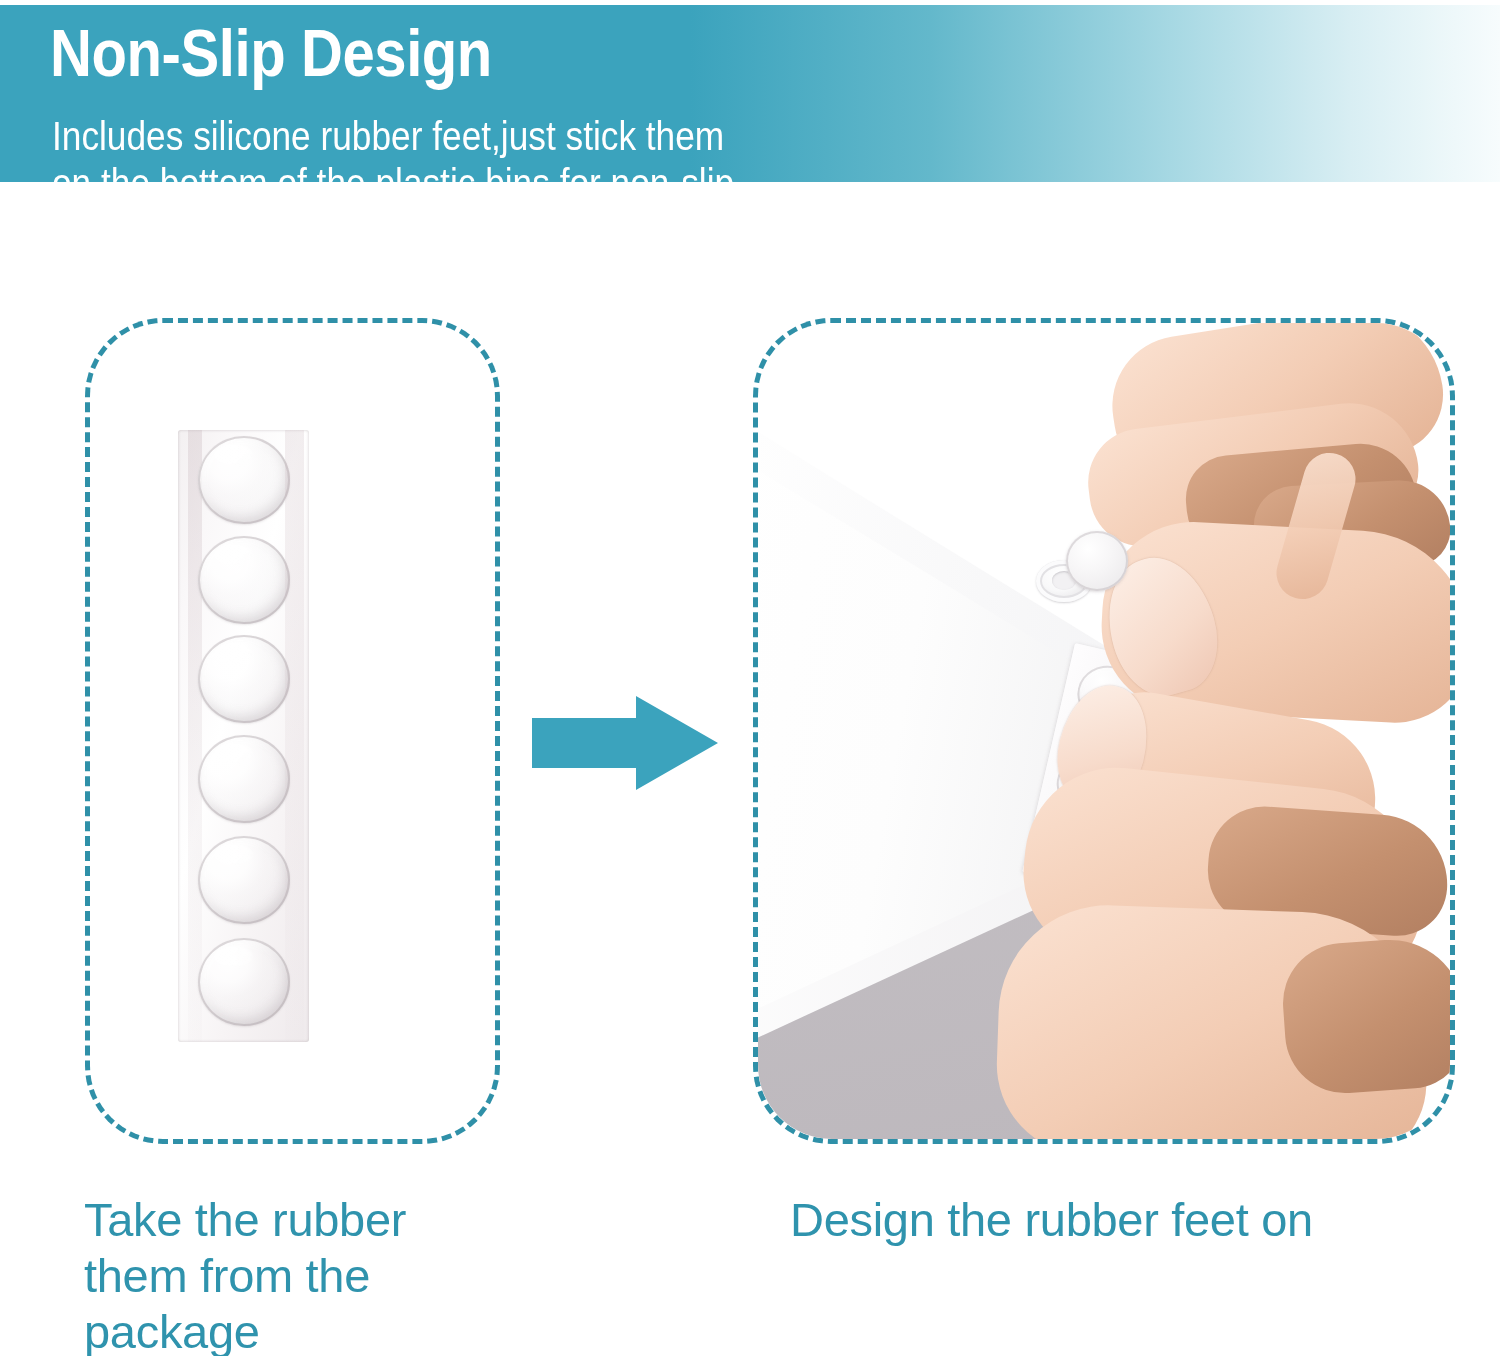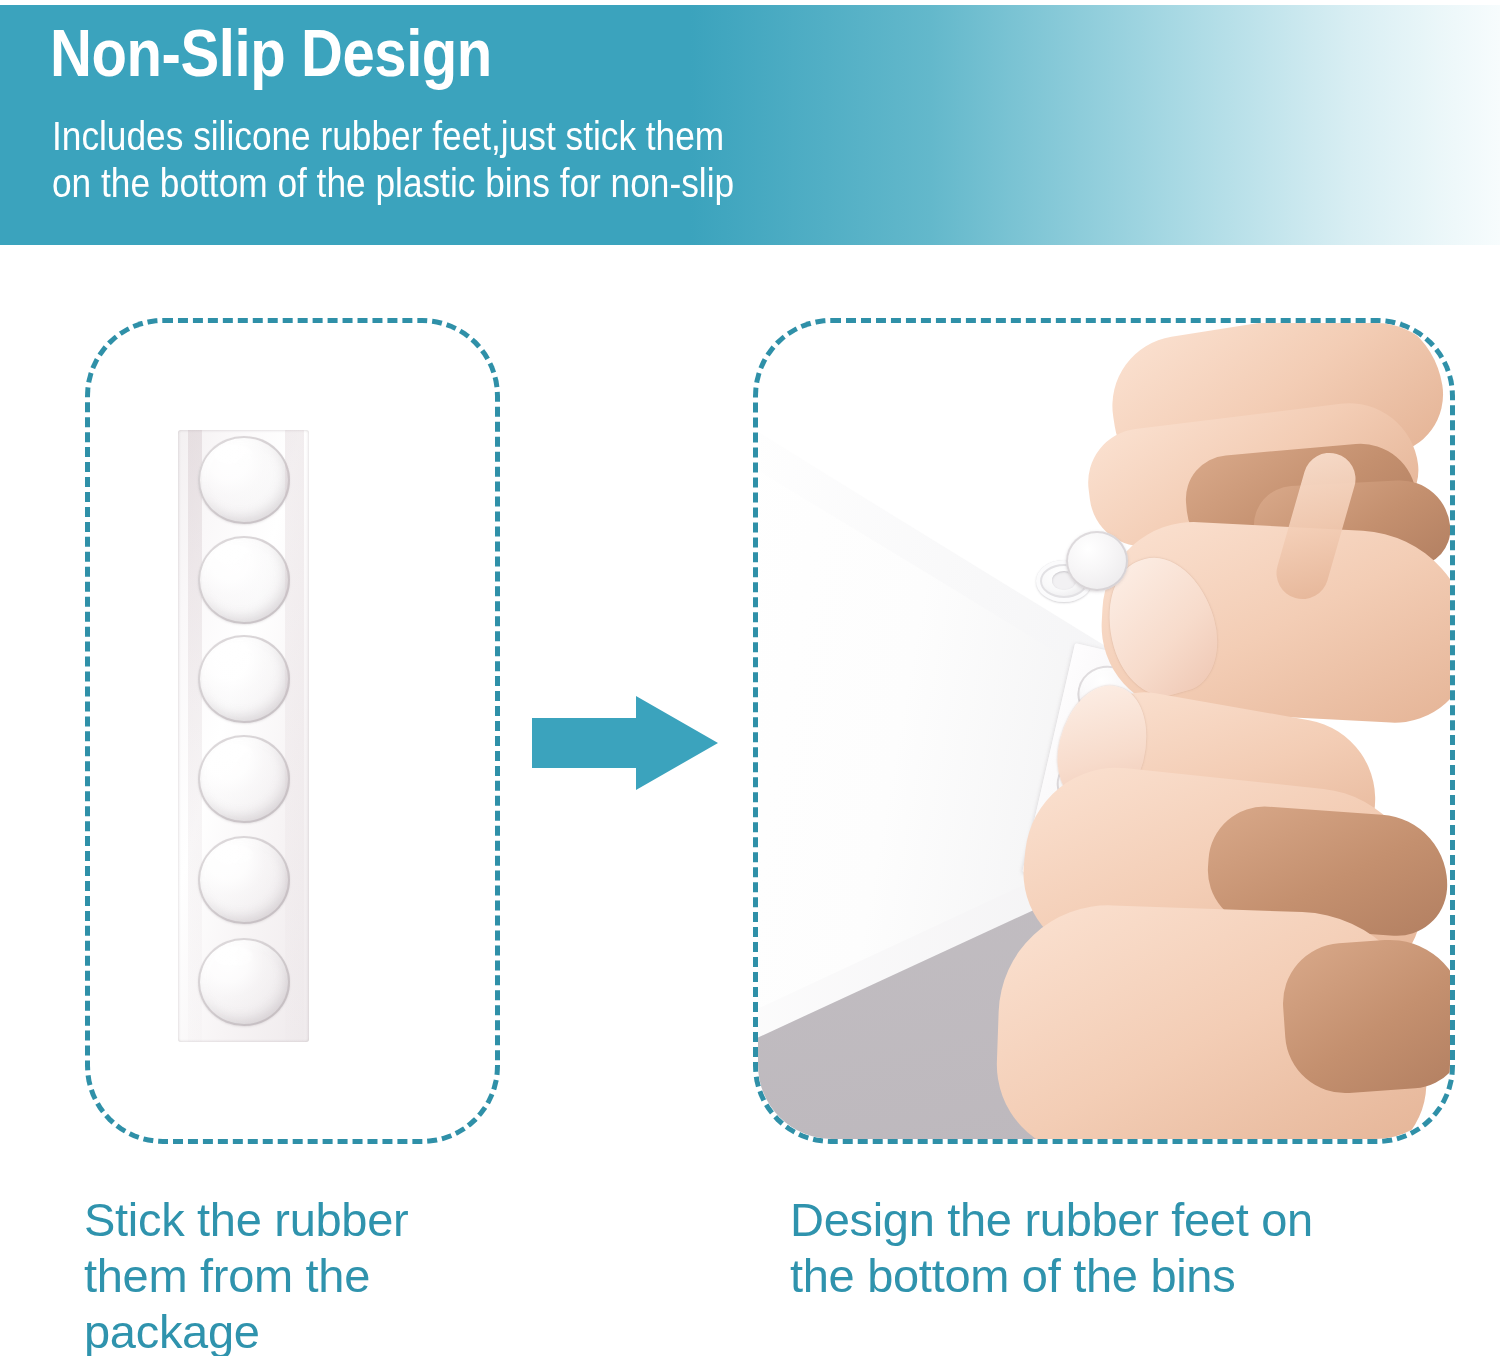--- a/index.html
+++ b/index.html
@@ -1,20 +1,20 @@
 <!DOCTYPE html>
 <html><head>
 <meta charset="utf-8">
 <style>
   html,body{margin:0;padding:0;background:#ffffff;}
   body{width:1500px;height:1356px;position:relative;overflow:hidden;
        font-family:"Liberation Sans","DejaVu Sans",sans-serif;}
 
   
-  #banner{position:absolute;left:0;top:5px;width:1500px;height:240px;
+  #banner{position:absolute;left:0;top:5px;width:1500px;height:177px;
           background:linear-gradient(to right,
                      #3ba3bd 0%, #3ba3bd 46%, #63b8cb 62%,
                      #a6d8e3 78%, #d8eef3 90%, #eef8fa 97%, #f7fcfd 100%);}
   #banner-title{position:absolute;left:50px;top:10px;
        font-size:66px;font-weight:bold;color:#ffffff;letter-spacing:-0.5px;
        transform:scaleX(0.88);transform-origin:left top;white-space:nowrap;}
   #banner-sub{position:absolute;left:52px;top:108px;
        font-size:41px;line-height:47px;color:#ffffff;font-weight:400;
        transform:scaleX(0.86);transform-origin:left top;white-space:nowrap;}
   .sub-line{display:block;}
@@ -185,21 +185,20 @@
       <div class="skin skin-l" style="left:26px;top:66px;width:400px;height:190px;border-radius:92px 110px 74px 84px;transform:rotate(6deg);"></div>
       <div class="skin skin-d" style="left:210px;top:98px;width:240px;height:120px;border-radius:56px 70px 50px 56px;transform:rotate(4deg);"></div>
       <div class="skin skin-l" style="left:0px;top:196px;width:430px;height:250px;border-radius:110px 130px 80px 90px;transform:rotate(2deg);"></div>
       <div class="skin skin-d" style="left:286px;top:228px;width:180px;height:150px;border-radius:60px 74px 54px 60px;transform:rotate(-4deg);"></div>
     </div>
 
   </div>
 </div>
 
 <div class="caption" id="caption-left">
-  <span class="cap-line">Stick the rubber</span>
+  <span class="cap-line">Take the rubber</span>
   <span class="cap-line">them from the</span>
   <span class="cap-line">package</span>
 </div>
 
 <div class="caption" id="caption-right">
   <span class="cap-line">Design the rubber feet on</span>
-  <span class="cap-line">the bottom of the bins</span>
 </div>
 
 </body></html>

